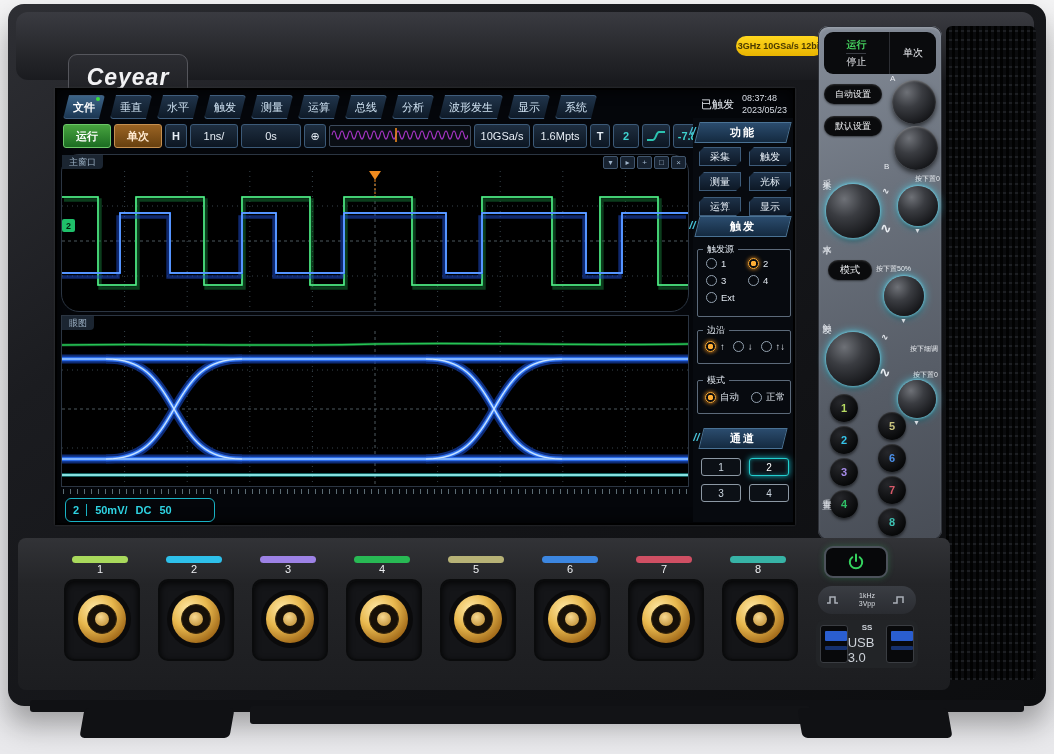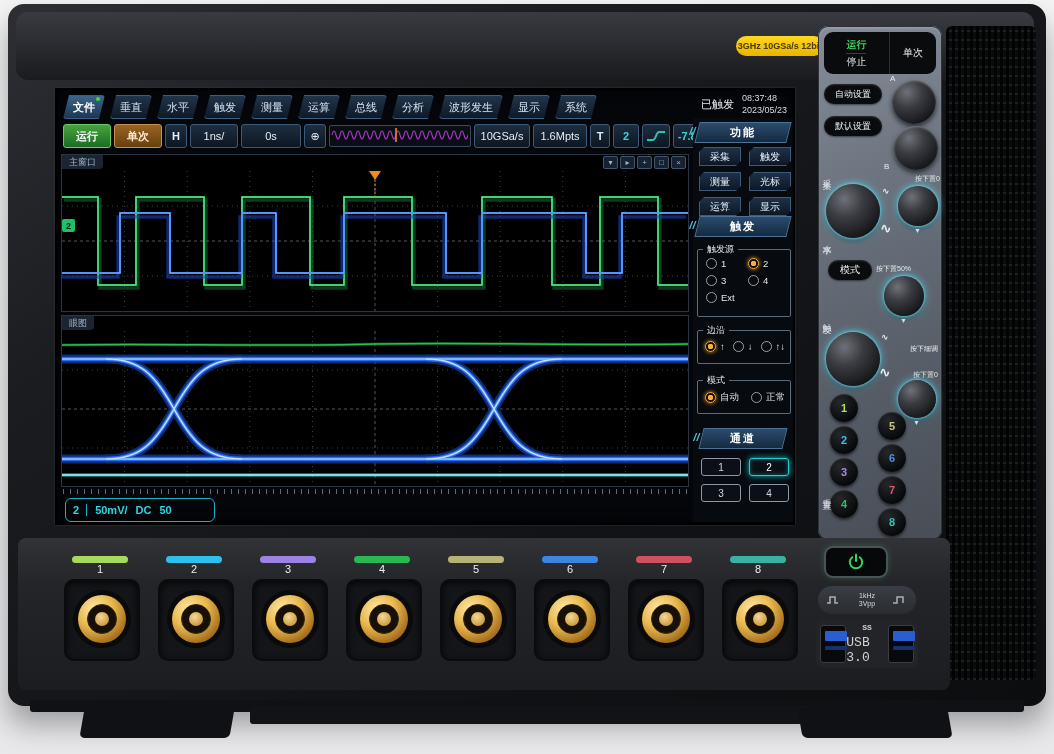--- a/index.html
+++ b/index.html
@@ -92,21 +92,21 @@
   .hwch{border-radius:50%;width:28px;height:28px;background:radial-gradient(circle at 35% 30%,#26272b,#060708 75%);
         display:flex;align-items:center;justify-content:center;font-size:11px;font-weight:bold;cursor:pointer;
         box-shadow:0 2px 3px rgba(0,0,0,.55),inset 0 1px 1px rgba(255,255,255,.12);}
   
   .powerbtn{left:824px;top:546px;width:64px;height:32px;border:2px solid #4c525b;border-radius:9px;background:#07080a;
         display:flex;align-items:center;justify-content:center;cursor:pointer;box-shadow:0 0 6px rgba(60,220,110,.25);}
   .probe{left:818px;top:586px;width:98px;height:28px;background:linear-gradient(#3a3d43,#2a2c31);border-radius:14px;
         display:flex;align-items:center;justify-content:space-between;padding:0 8px;}
   .probetext{color:#d9dde2;font-size:7px;line-height:8px;text-align:center;}
   .usbblock{left:816px;top:620px;width:102px;height:48px;background:#222427;border-radius:8px;
-        display:flex;align-items:center;justify-content:space-around;padding:0 4px;font-family:Liberation Mono, monospace;}
+        display:flex;align-items:center;justify-content:space-around;padding:0 4px;}
   .usbport{width:32px;height:36px;background:#08090b;border:1px solid #3a3d42;border-radius:3px;position:relative;}
   .usbport:after{content:"";position:absolute;left:4px;top:5px;width:22px;height:10px;background:#2a5ed0;border-radius:1px;}
   .usbport:before{content:"";position:absolute;left:4px;top:20px;width:22px;height:4px;background:#16316e;border-radius:1px;}
   .usbmid{display:flex;flex-direction:column;align-items:center;gap:3px;color:#cdd2d9;}
   
   .face{left:18px;top:538px;width:932px;height:152px;border-radius:8px;
         background:linear-gradient(180deg,#323337 0%,#242528 30%,#1c1d20 100%);}
   .bnc-recess{width:72px;height:78px;border-radius:10px;background:#141518;border:2px solid #0a0b0c;
         box-shadow:inset 0 2px 6px rgba(0,0,0,.8);}
   .strip{height:7px;border-radius:3.5px;}
@@ -117,20 +117,21 @@
 </style>
 </head>
 <body>
 
 <div id="stage">
 
   <div class="abs body"></div>
   <div class="abs topbezel"></div>
   <div class="abs vent"></div>
 
+  <div class="abs logo">Ceyear</div>
   <div class="abs badge">3GHz 10GSa/s 12bit</div>
 
   <div class="abs screen">
 
     <div class="abs menubar">
       <div class="tab active">
           <span>文件</span>
           <span class="tabdot"></span>
         </div>
       <div class="tab">
@@ -191,21 +192,21 @@
       <div class="tbtn" style="width:18px;font-weight:bold">T</div>
       <div class="tbtn cy" style="width:24px">2</div>
       <div class="tbtn" style="width:26px">
         <svg width="22" height="16" viewBox="0 0 22 16">
           <path d="M2,12 H8 C11,12 11,4 14,4 H20" fill="none" stroke="#2cc3b0" stroke-width="2"></path>
         </svg>
       </div>
       <div class="tbtn cy" style="width:62px">-7.8125mV</div>
     </div>
 
-    <div class="abs winbox" style="left:4px;top:64px;width:628px;height:158px;">
+    <div class="abs winbox" style="left:4px;top:64px;width:628px;height:158px;border-radius:18px;">
       <div class="wintitle">主窗口</div>
       <div class="winctrls">
         <div class="wc">▾</div>
         <div class="wc">▸</div>
         <div class="wc">+</div>
         <div class="wc">□</div>
         <div class="wc">×</div>
       </div>
       <div class="chtag">2</div>
       <svg class="abs" style="left:0;top:16px" width="626" height="140" viewBox="0 0 626 140">

